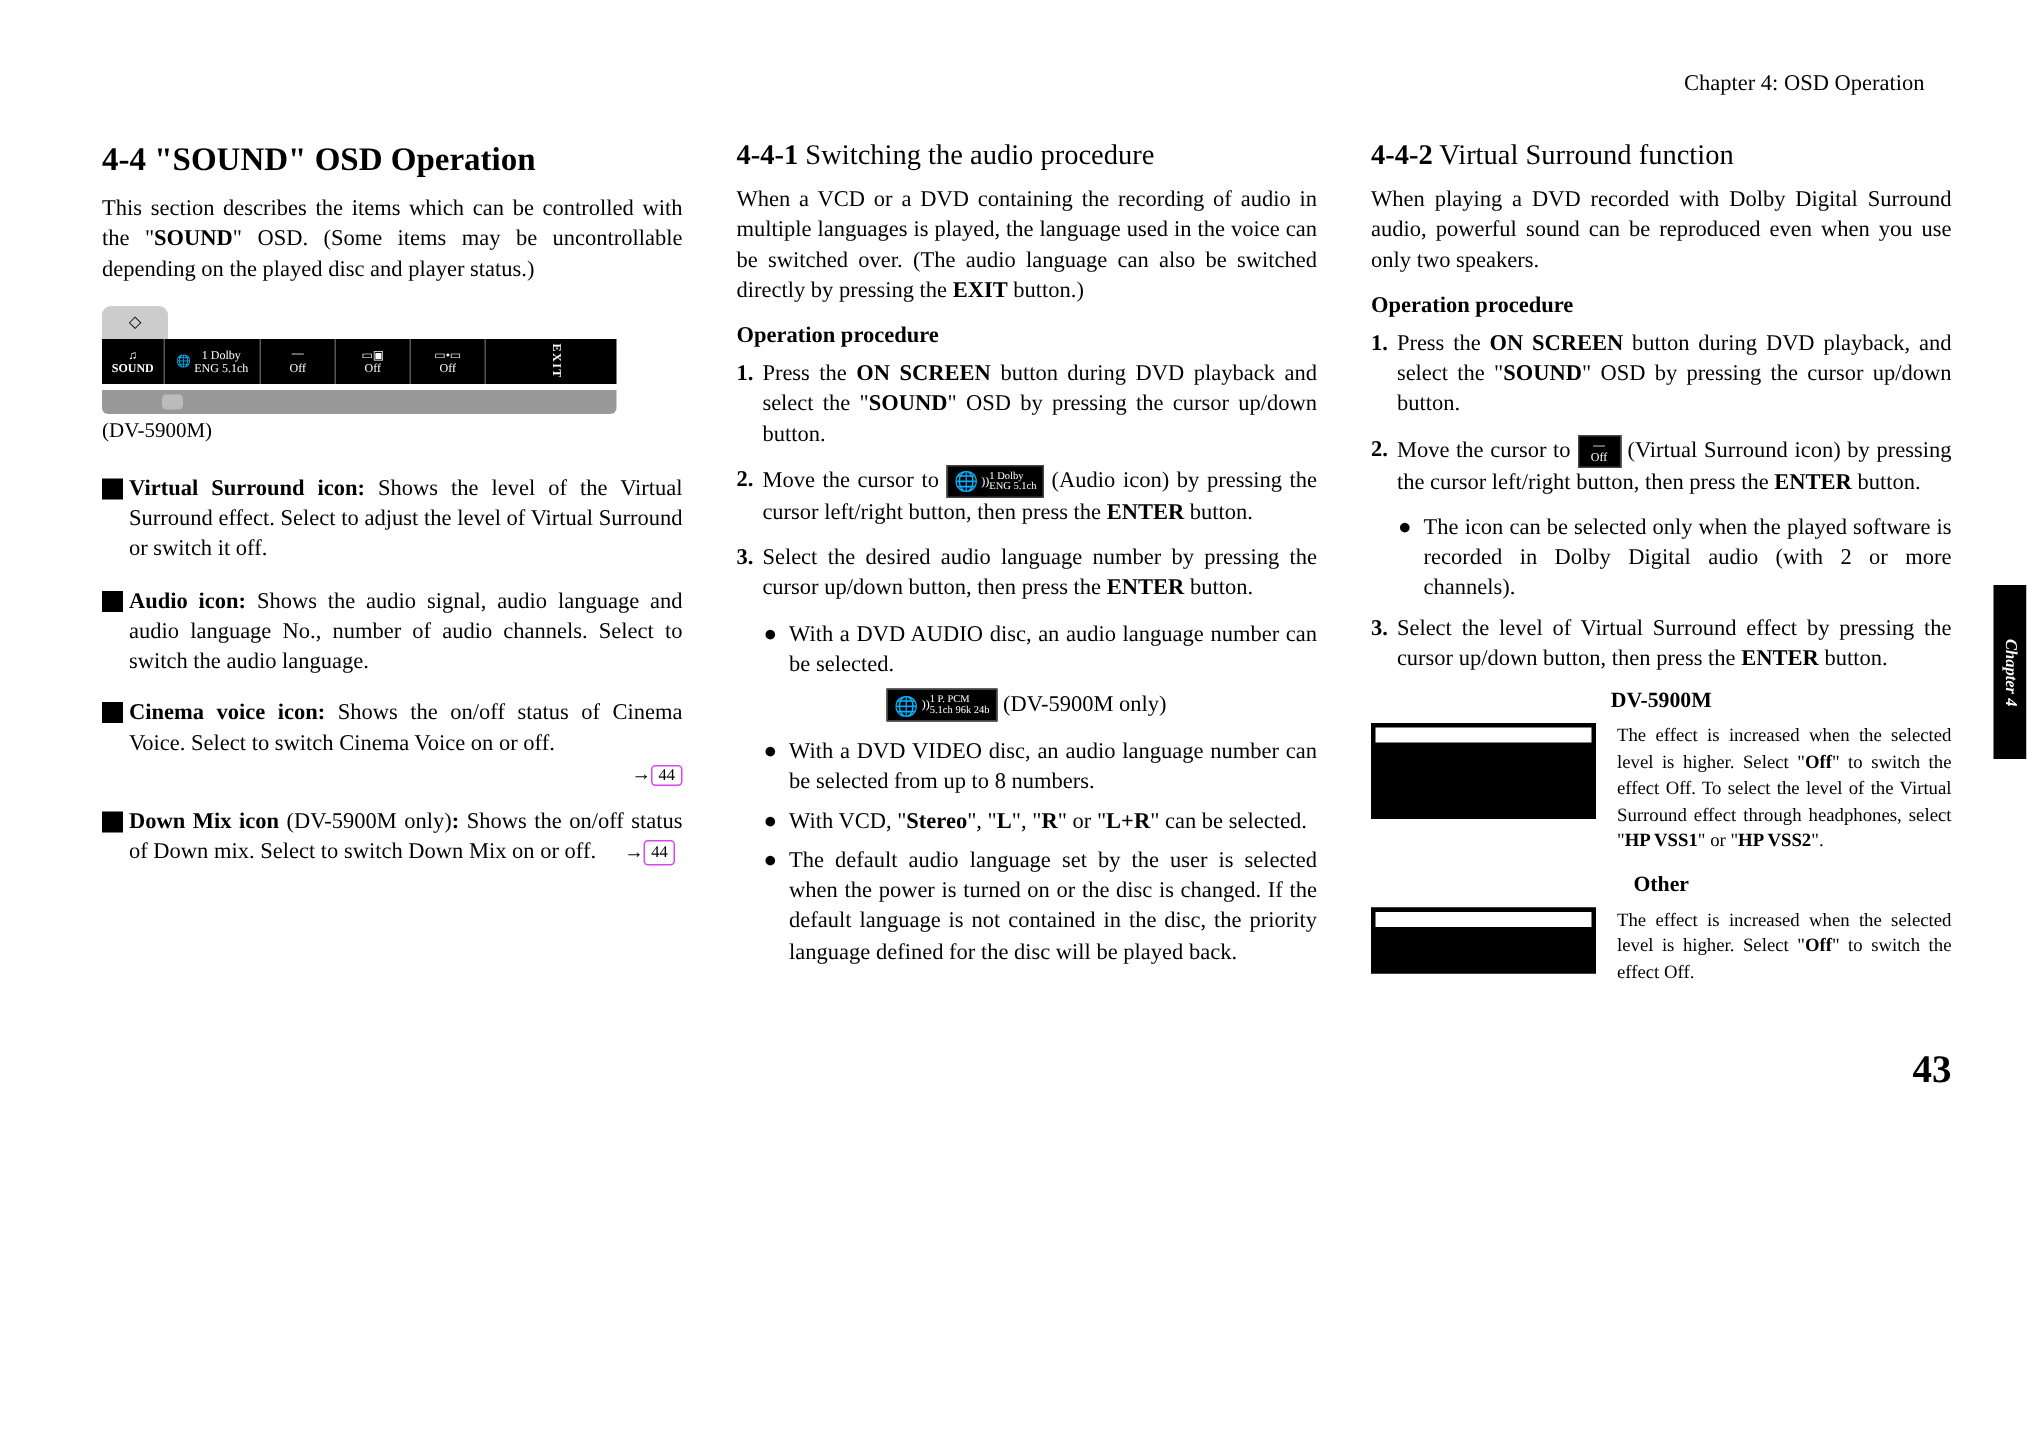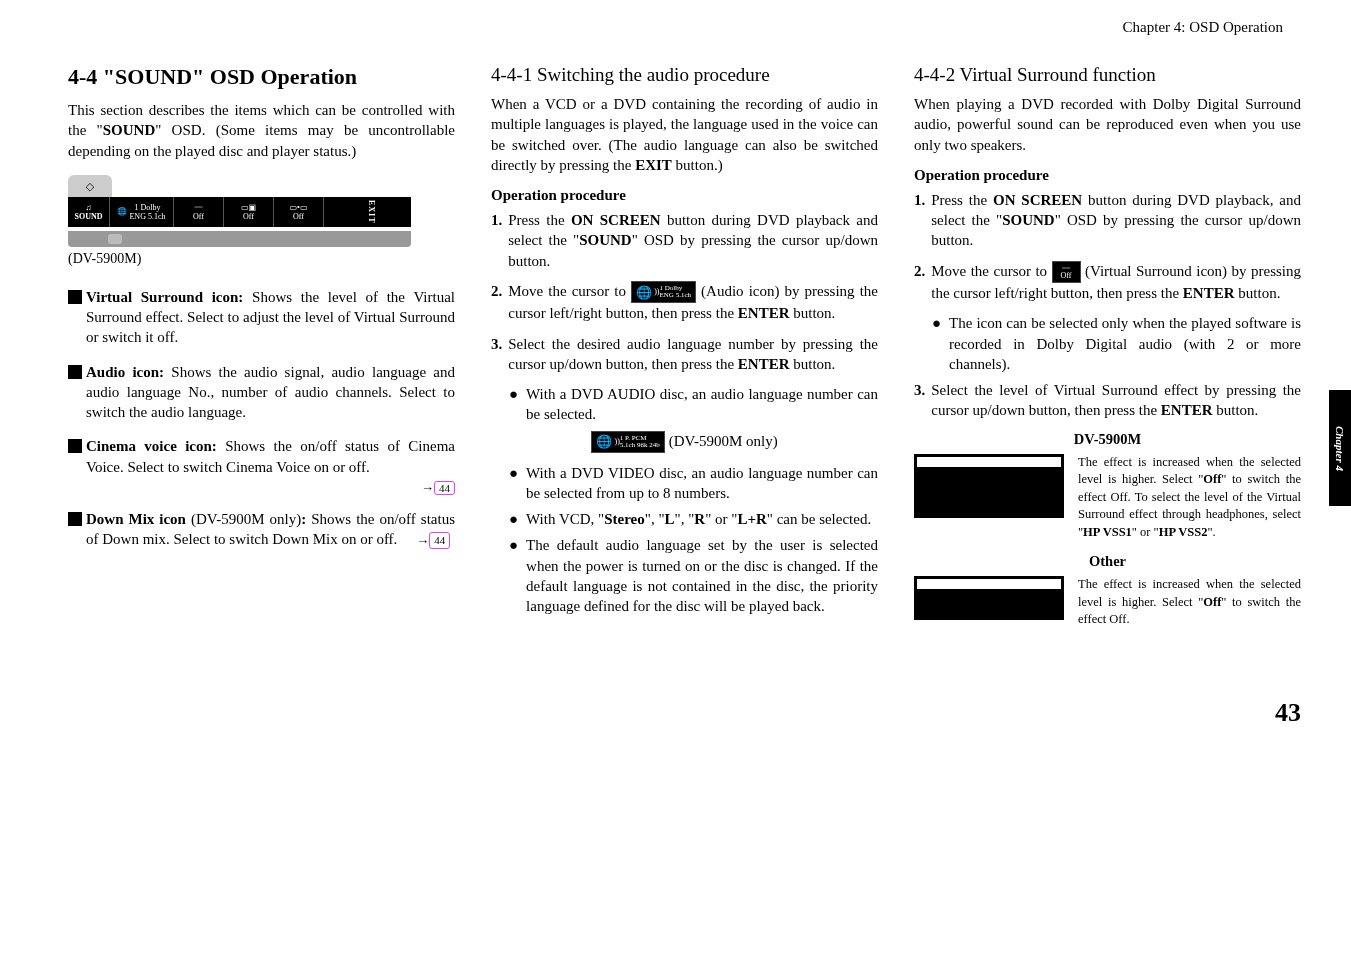--- a/index.html
+++ b/index.html
@@ -1,26 +1,26 @@
 <!DOCTYPE html>
 <html><head>
 <meta charset="utf-8">
 <style>
   * { box-sizing: border-box; margin: 0; padding: 0; }
   html, body { width: 1351px; height: 954px; font-family: Georgia, 'Times New Roman', serif; color: #000; background: #fff; }
-  .page { position: relative; width: 1351px; height: 748px; padding: 19px 50px 20px 68px; }
+  .page { position: relative; width: 1351px; height: 748px; padding: 48px 50px 20px 68px; }
   .chapter-header { text-align: right; font-size: 15px; margin-bottom: 28px; padding-right: 18px; }
   .columns { display: flex; gap: 36px; }
   .col { flex: 1; }
   .col1 { max-width: 395px; }
   .col2 { max-width: 395px; }
   .col3 { max-width: 395px; }
   h2.section { font-family: 'Times New Roman', serif; font-weight: bold; font-size: 22px; margin-bottom: 10px; }
   h3.subsection { font-family: 'Times New Roman', serif; font-size: 19px; font-weight: normal; margin-bottom: 8px; }
-  h3.subsection .num { font-weight: normal; }
+  h3.subsection .num { font-weight: bold; }
   .para { font-size: 15px; line-height: 1.35; margin-bottom: 10px; }
   .just { text-align: justify; }
   .op-proc { font-weight: bold; font-size: 15px; margin: 12px 0 6px; }
   .step { display: flex; gap: 6px; font-size: 15px; line-height: 1.35; margin-bottom: 10px; text-align: justify; }
   .step .snum { font-weight: bold; flex-shrink: 0; }
   .bullet { display: flex; gap: 8px; font-size: 15px; line-height: 1.35; margin: 6px 0 6px 18px; text-align: justify; }
   .bullet .bdot { flex-shrink: 0; }
   .bold { font-weight: bold; }
   .icon-desc { display: flex; gap: 4px; margin-bottom: 14px; font-size: 15px; line-height: 1.35; text-align: justify; }
   .black-sq { width: 14px; height: 14px; background: #000; flex-shrink: 0; margin-top: 3px; }

